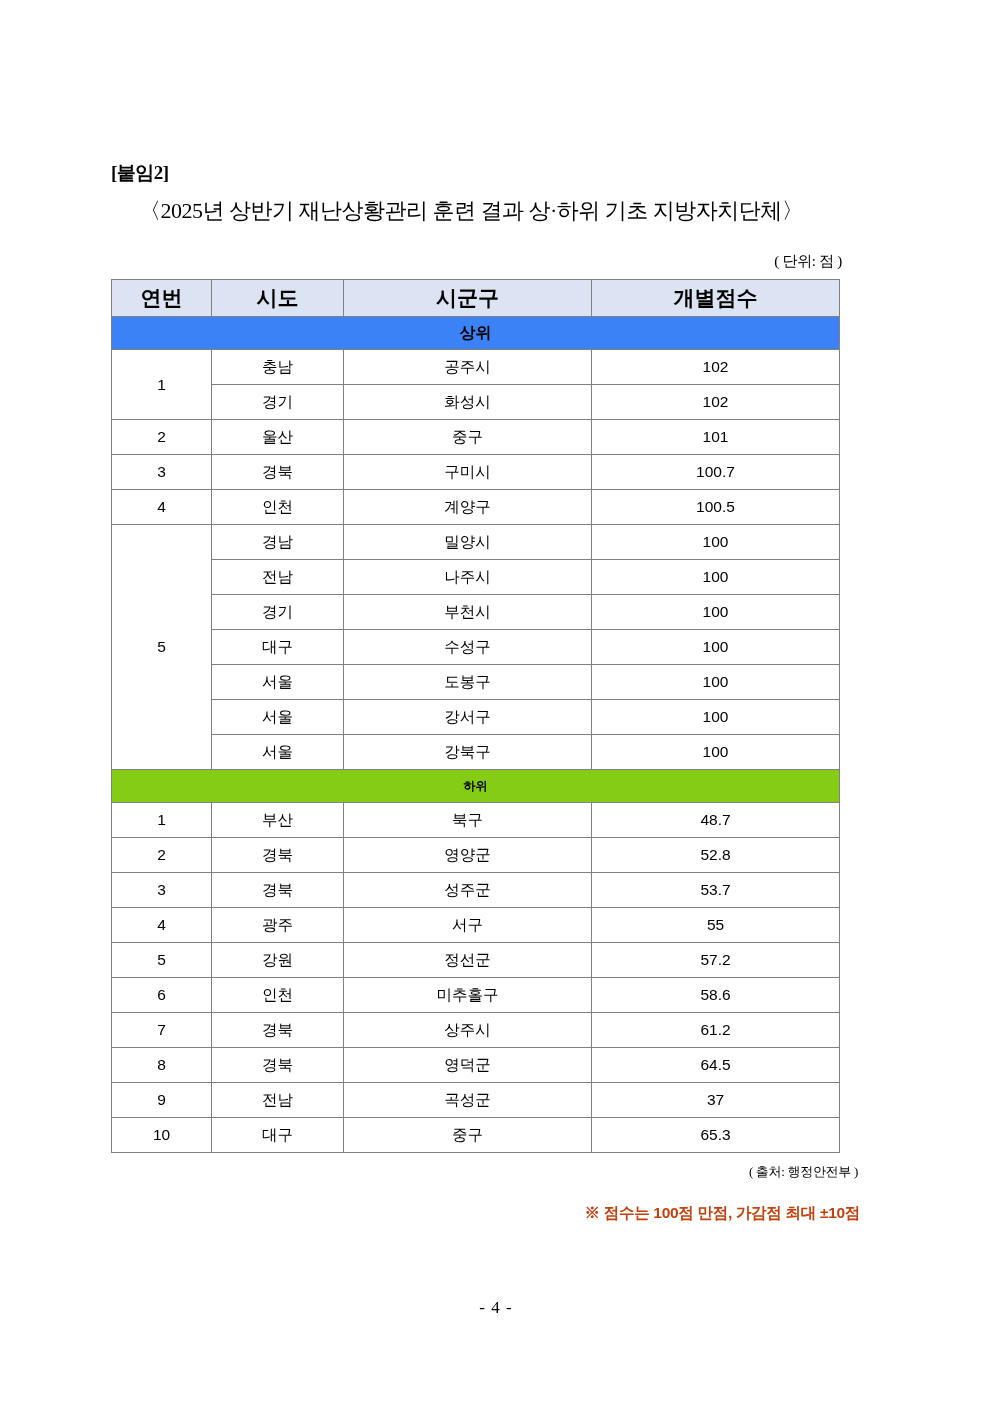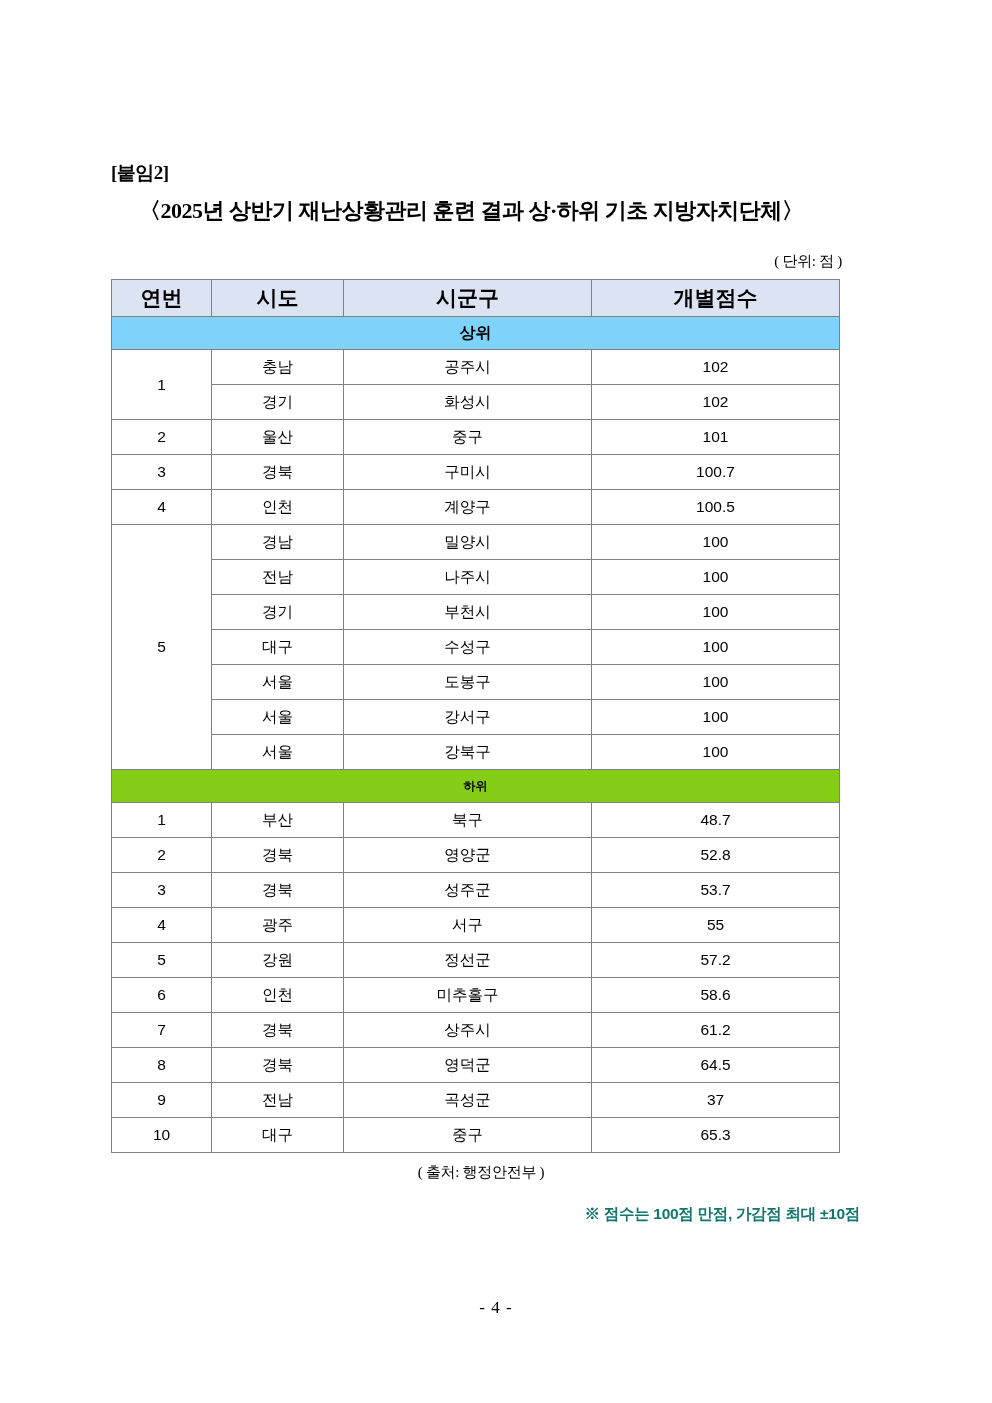--- a/index.html
+++ b/index.html
@@ -25,21 +25,21 @@
   .attachment-label {
     font-family: "Liberation Serif", serif;
     font-size: 19px;
     font-weight: bold;
     letter-spacing: -0.5px;
     margin: 0 0 10px 0;
   }
   .doc-title {
     font-family: "Liberation Serif", serif;
     font-size: 22px;
-    font-weight: bold;
+    font-weight: normal;
     letter-spacing: -0.5px;
     margin: 0 0 26px 0;
     padding-left: 28px;
   }
   .unit-note {
     text-align: right;
     font-size: 15px;
     letter-spacing: -0.3px;
     margin: 0 20px 8px 0;
   }
@@ -64,42 +64,42 @@
     font-weight: bold;
     height: 36px;
     font-size: 21px;
   }
   .col-no    { width: 100px; }
   .col-sido  { width: 132px; }
   .col-sgg   { width: 248px; }
   .col-score { width: 248px; }
 
   tr.section-top td {
-    background: #7dd3fc;
+    background: #3b82f6;
     font-weight: bold;
     font-size: 16px;
     height: 32px;
   }
   tr.section-bottom td {
     background: #84cc16;
     font-weight: bold;
     font-size: 12px;
     height: 32px;
   }
   .source-note {
-    text-align: center;
-    font-size: 15px;
+    text-align: right;
+    font-size: 13px;
     letter-spacing: -0.3px;
-    margin: 10px 11px 0 0;
+    margin: 10px 4px 0 0;
   }
   .star-note {
     text-align: right;
     font-size: 15.5px;
     font-weight: bold;
-    color: #0f766e;
+    color: #c2410c;
     font-family: "Liberation Sans", sans-serif;
     letter-spacing: -0.3px;
     margin: 22px 2px 0 0;
   }
   .page-number {
     position: absolute;
     left: 0;
     right: 0;
     bottom: 85px;
     text-align: center;

